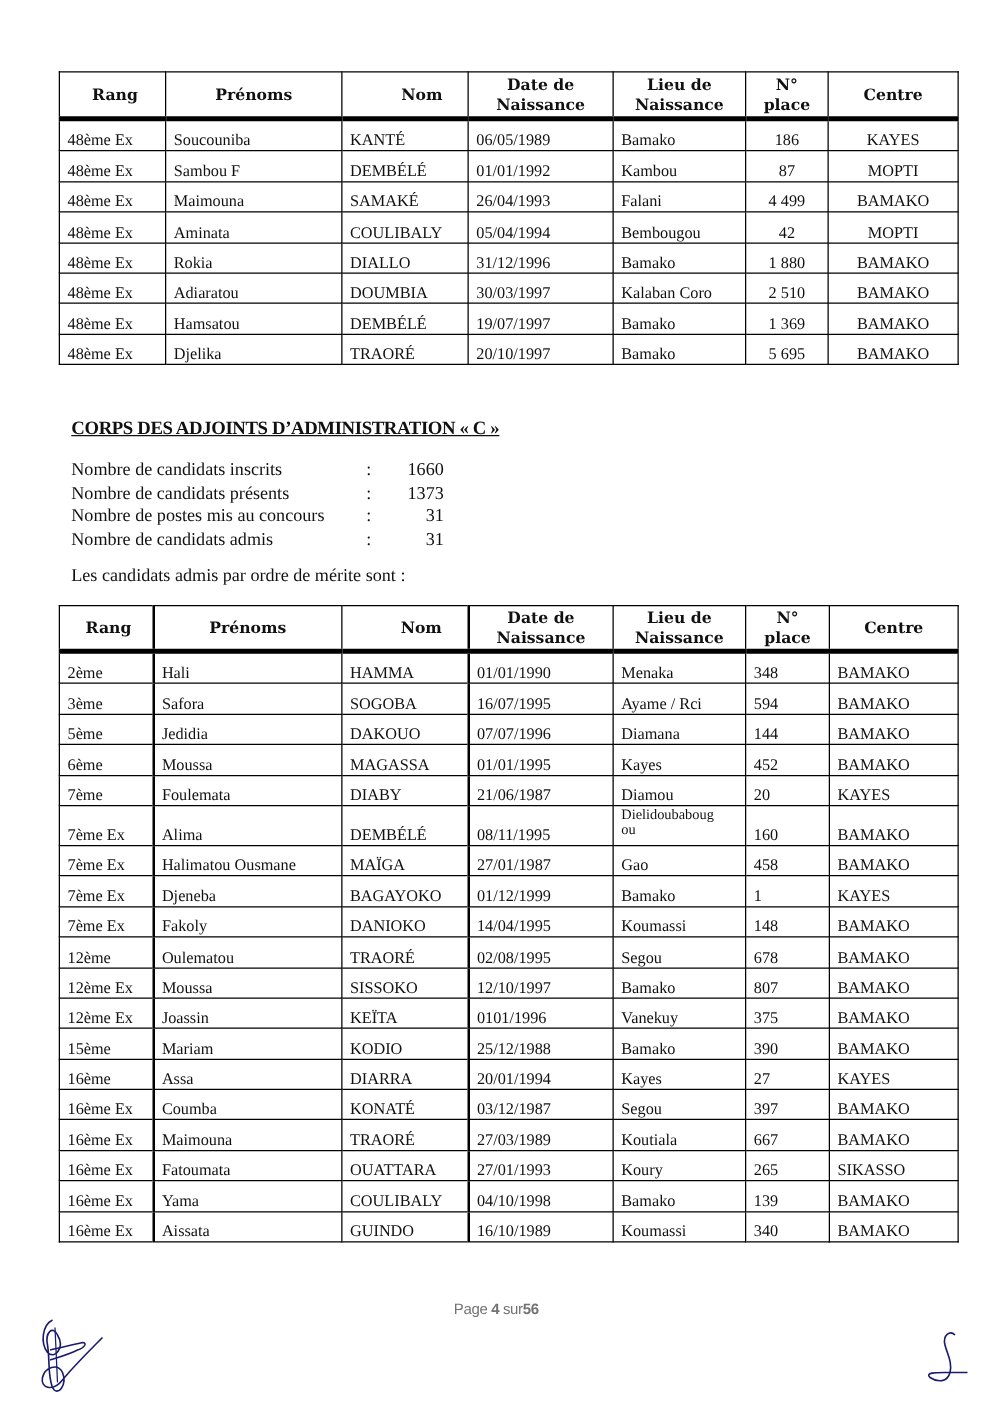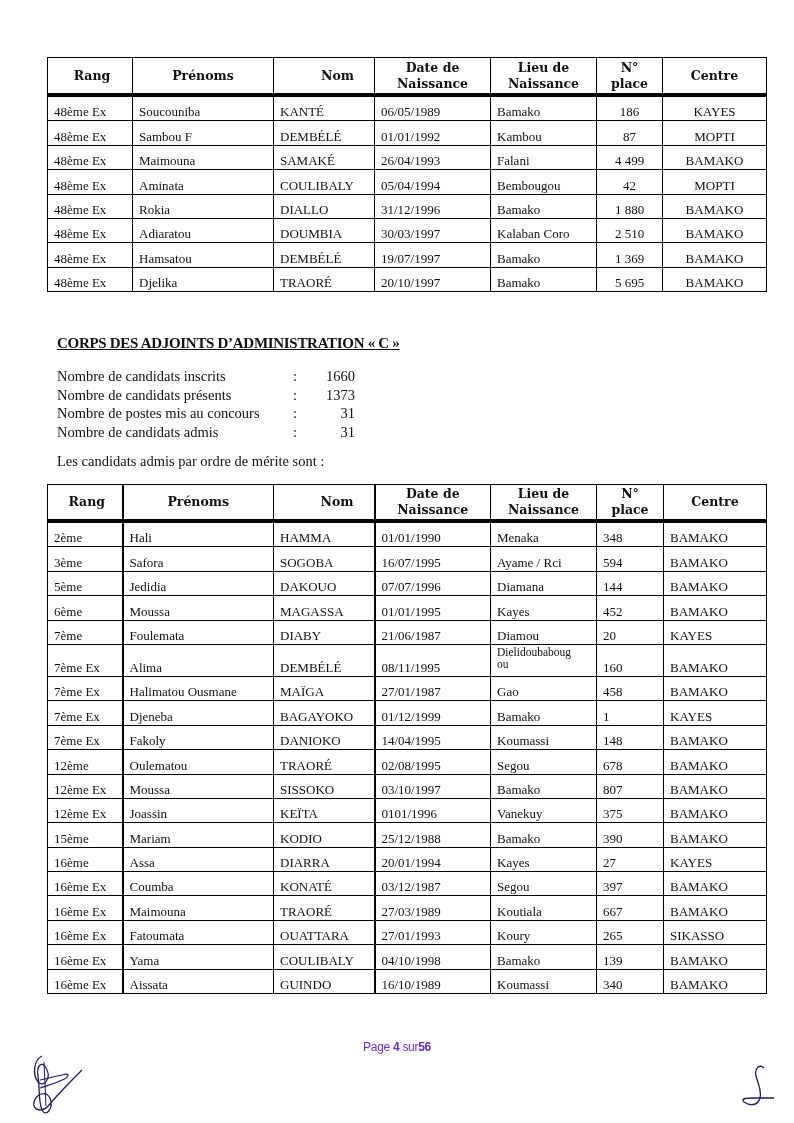--- a/index.html
+++ b/index.html
@@ -34,21 +34,21 @@
   .section { position: absolute; left: 57px; top: 335px; font-size: 14.5px; }
   .section-title { font-weight: bold; text-decoration: underline; letter-spacing: -0.3px; margin: 0; font-size: 15px; }
   .stats { margin-top: 15px; }
   .stat-row { display: flex; height: 18.5px; line-height: 18.5px; }
   .stat-label { width: 236px; }
   .stat-colon { width: 30px; text-align: left; }
   .stat-value { width: 32px; text-align: right; }
   .intro { margin-top: 12px; }
 
   .footer { position: absolute; top: 1040px; left: 0; width: 794px; text-align: center;
-            font-family: "Liberation Sans", sans-serif; font-size: 12px; letter-spacing: -0.3px; color: #6d28d9; }
+            font-family: "Liberation Sans", sans-serif; font-size: 12px; letter-spacing: -0.3px; color: #737373; }
   .footer b { font-weight: bold; }
   .sig { position: absolute; }
   .sig-left { left: 24px; top: 1048px; }
   .sig-right { left: 738px; top: 1062px; }
 </style>
 </head>
 <body>
 
 <table class="results" id="table1">
   <colgroup>
@@ -286,21 +286,21 @@
         <td>TRAORÉ</td>
         <td class="date-col">02/08/1995</td>
         <td>Segou</td>
         <td>678</td>
         <td>BAMAKO</td>
       </tr>
       <tr>
         <td class="rang-col">12ème Ex</td>
         <td>Moussa</td>
         <td>SISSOKO</td>
-        <td class="date-col">03/10/1997</td>
+        <td class="date-col">12/10/1997</td>
         <td>Bamako</td>
         <td>807</td>
         <td>BAMAKO</td>
       </tr>
       <tr>
         <td class="rang-col">12ème Ex</td>
         <td>Joassin</td>
         <td>KEÏTA</td>
         <td class="date-col">0101/1996</td>
         <td>Vanekuy</td>

